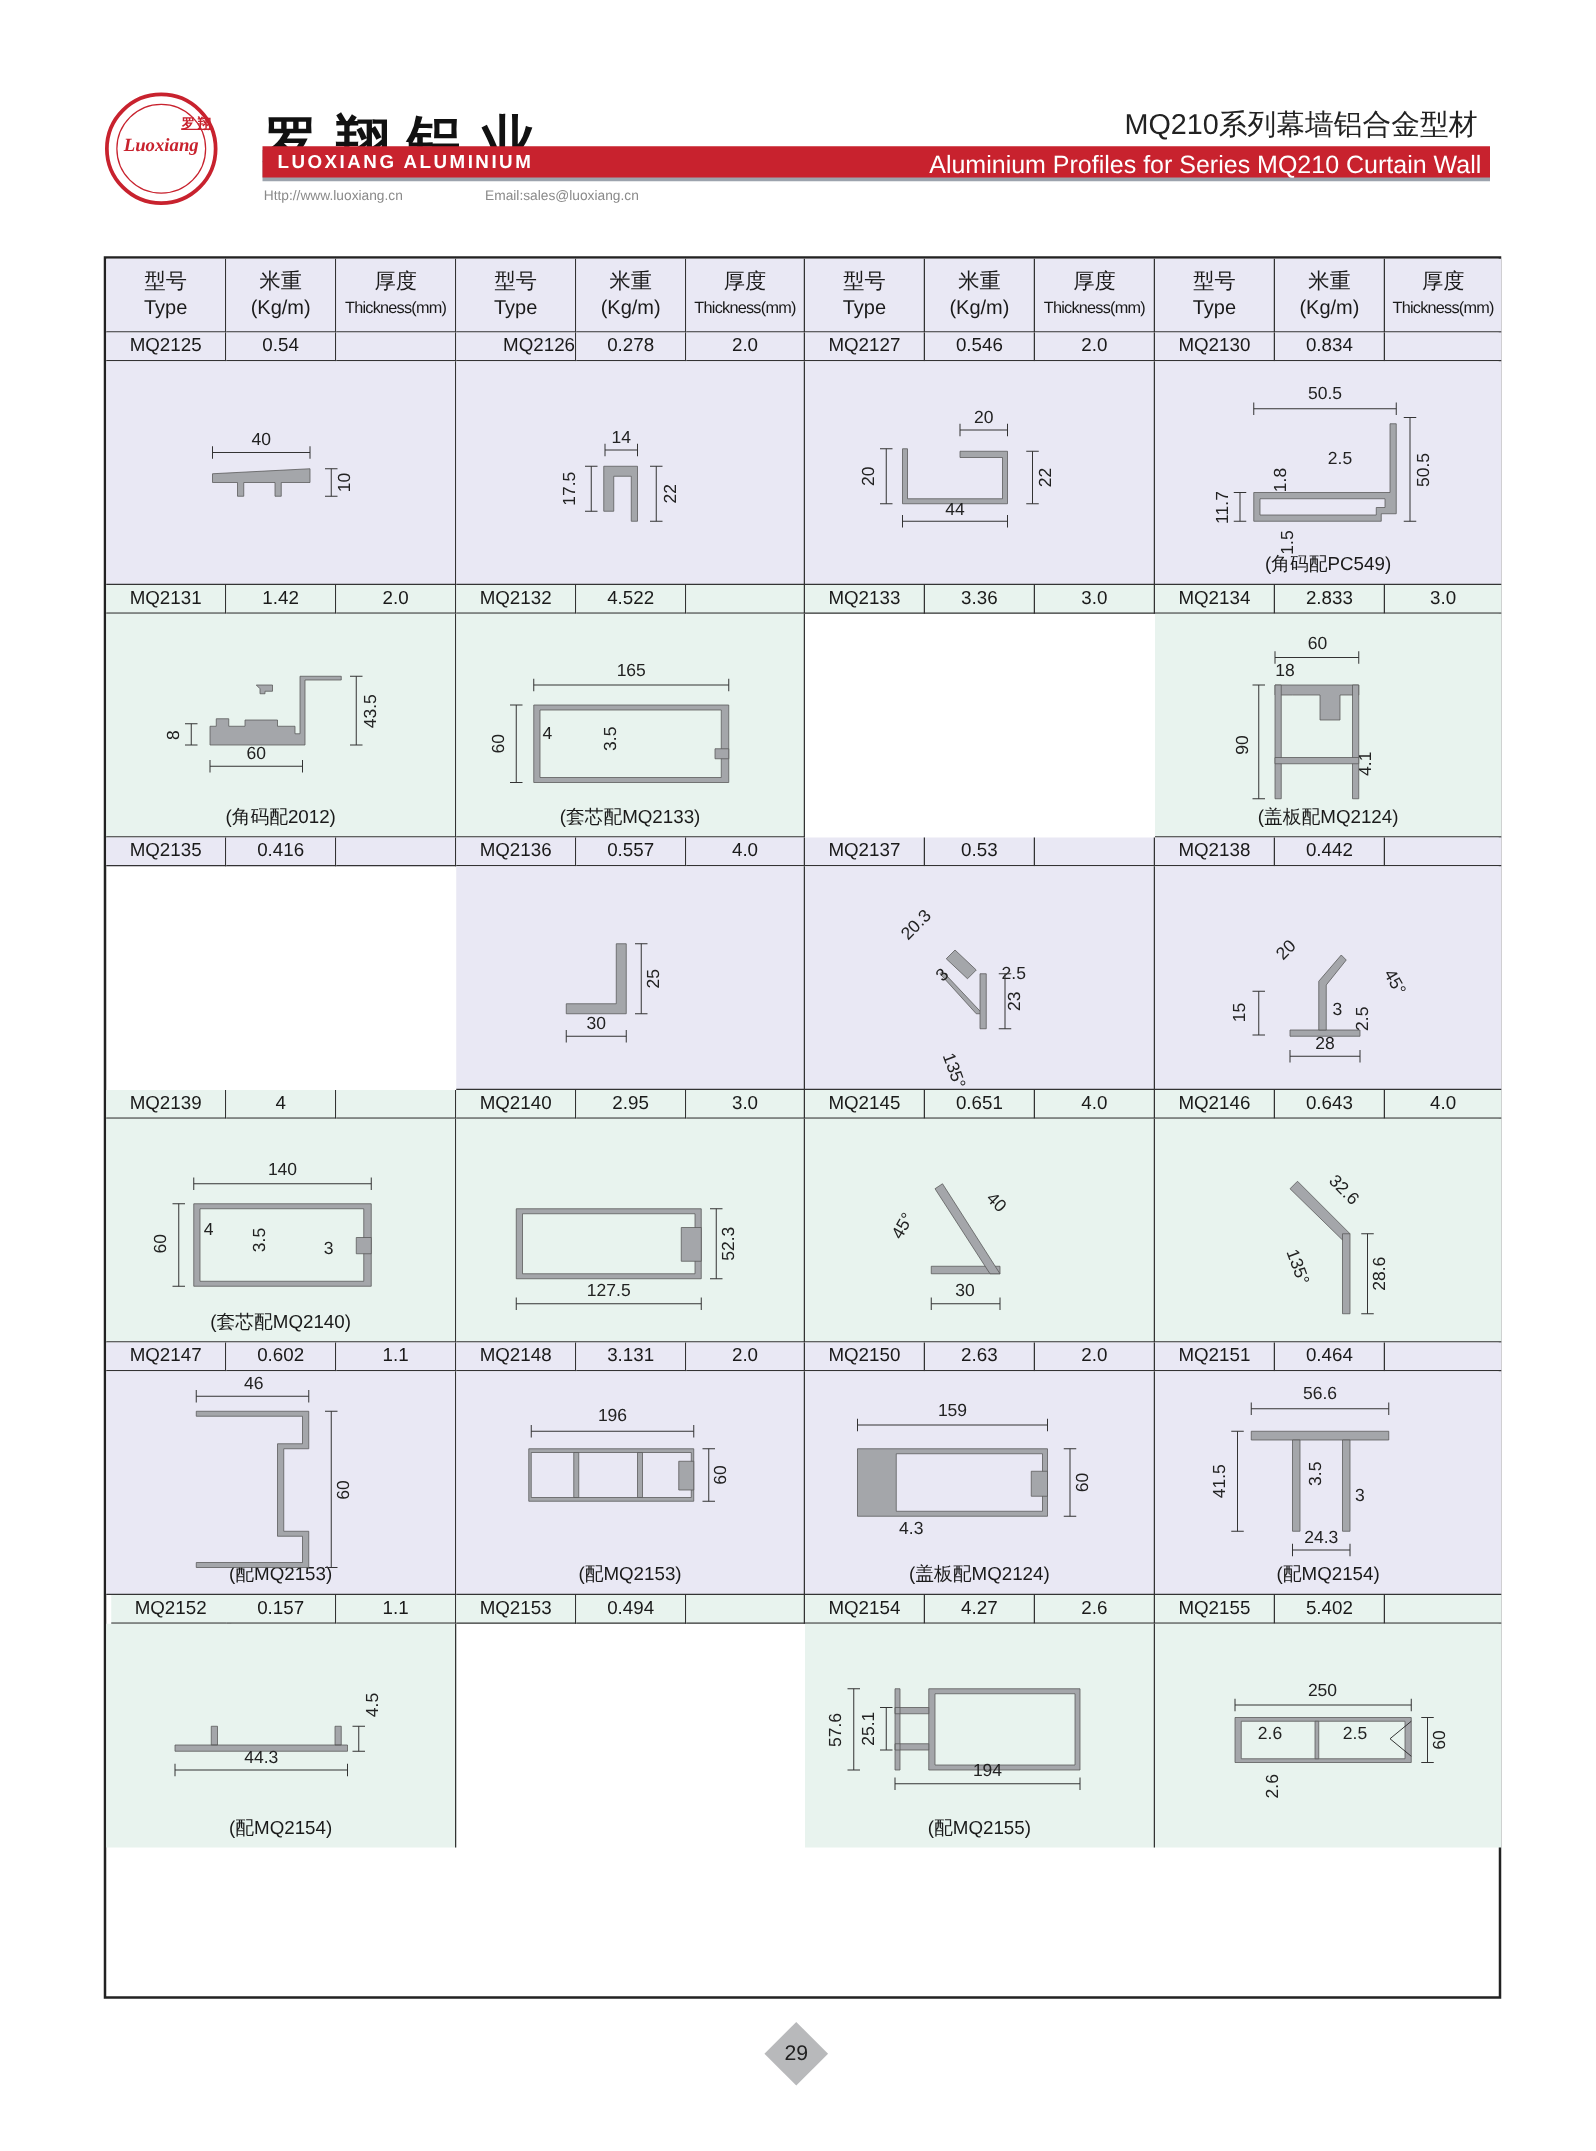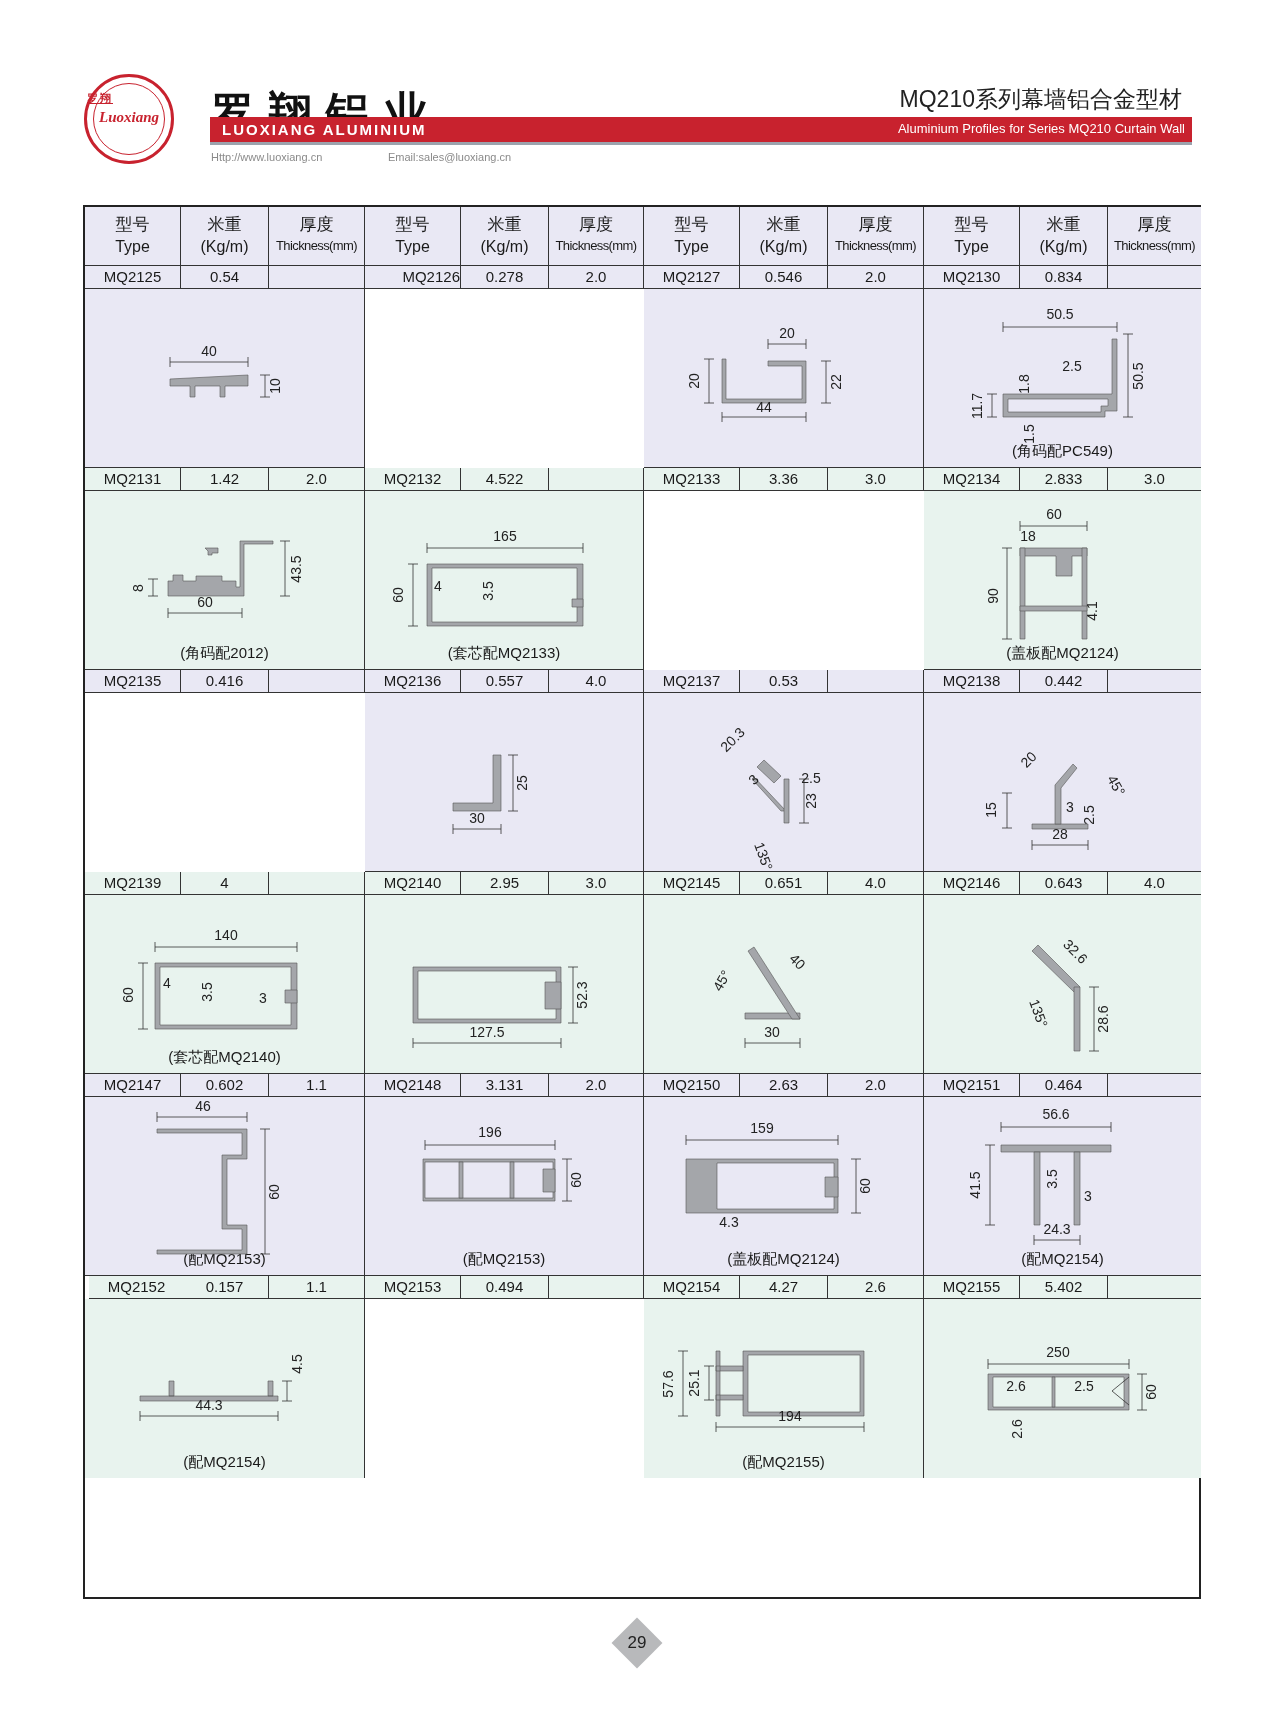--- a/index.html
+++ b/index.html
@@ -1,27 +1,27 @@
 <!DOCTYPE html>
 <html><head>
 <meta charset="utf-8">
 <style>
   html,body{margin:0;padding:0;background:#fff;}
   body{width:1277px;height:1721px;position:relative;font-family:"Liberation Sans","DejaVu Sans",sans-serif;color:#1a1a1a;overflow:hidden;}
   .abs{position:absolute;}
   
   .logo{left:84px;top:74px;width:90px;height:90px;border-radius:50%;border:3px solid #c8222e;box-sizing:border-box;background:#fff;}
   .logo-inner{left:6px;top:6px;width:72px;height:72px;border-radius:50%;border:1.5px solid #c8222e;box-sizing:border-box;}
-  .logo-cn{left:0;width:100%;top:14px;text-align:left;font-size:11px;color:#c8222e;font-weight:bold;letter-spacing:2px;text-decoration:underline;}
+  .logo-cn{left:0;width:100%;top:14px;text-align:right;font-size:11px;color:#c8222e;font-weight:bold;letter-spacing:2px;text-decoration:underline;}
   .logo-en{left:0;width:100%;top:32px;text-align:center;font-size:15px;color:#c8222e;font-family:"Liberation Serif",serif;font-style:italic;font-weight:bold;}
   .brand-cn{left:210px;top:84px;font-size:44px;font-weight:bold;letter-spacing:14px;color:#111;font-family:"DejaVu Sans",sans-serif;}
   .title-cn{right:95px;top:84px;font-size:23px;color:#222;text-align:right;}
   .redbar{left:210px;top:117px;width:982px;height:25px;background:#c8222e;box-shadow:0 3px 0 #9ca3ad;}
   .brand-en{left:222px;top:121px;font-size:15px;font-weight:bold;color:#fff;letter-spacing:2px;}
-  .title-en{right:92px;top:121px;font-size:13px;color:#fff;}
+  .title-en{right:92px;top:121px;font-size:20px;color:#fff;}
   .web{left:211px;top:151px;font-size:11px;color:#8a8a8a;}
   .email{left:388px;top:151px;font-size:11px;color:#8a8a8a;}
   
   .tbl{left:83px;top:205px;width:1118px;height:1394px;border:2px solid #222;box-sizing:border-box;}
   .cell{position:absolute;box-sizing:border-box;border-right:1px solid #333;border-bottom:1px solid #333;text-align:center;font-size:15px;}
   .hdr{background:#e9e8f4;}
   .hdr .cn{display:block;font-size:17px;margin-top:6px;}
   .hdr .en{display:block;font-size:16px;margin-top:2px;}
   .hdr .en.th{font-size:13px;letter-spacing:-0.6px;}
   .lav{background:#e9e8f4;}
@@ -110,20 +110,35 @@
         <path d="M85 68v10M163 68v10" class="dl"></path>
         <text x="124" y="67" class="dim" text-anchor="middle">40</text>
         <path d="M180 86V108" class="dl"></path>
         <path d="M175 86h10M175 108h10" class="dl"></path>
         <text x="195" y="97" class="dim" text-anchor="middle" transform="rotate(-90 195 97)">10</text>
       </svg>
     </div>
     <div class="cell lav" style="left: 280px; top: 59px; width: 96px; height: 23px; line-height: 22px; text-align: right;">MQ2126</div>
     <div class="cell lav" style="left: 376px; top: 59px; width: 88px; height: 23px; line-height: 22px;">0.278</div>
     <div class="cell lav" style="left: 464px; top: 59px; width: 95px; height: 23px; line-height: 22px;">2.0</div>
+    <div class="cell lav" style="left: 280px; top: 82px; width: 279px; height: 179px;">
+      <div class="note" style="left: 0px; width: 100%; text-align: center; bottom: 6px;"></div>
+      <svg width="278" height="178" style="left: 0px; top: 0px;">
+        <path d="M118 84 H145 V128 H140 V92 H126 V120 H118Z" class="prof"></path>
+        <path d="M119 71H145" class="dl"></path>
+        <path d="M119 66v10M145 66v10" class="dl"></path>
+        <text x="132" y="65" class="dim" text-anchor="middle">14</text>
+        <path d="M108 84V120" class="dl"></path>
+        <path d="M103 84h10M103 120h10" class="dl"></path>
+        <text x="95" y="102" class="dim" text-anchor="middle" transform="rotate(-90 95 102)">17.5</text>
+        <path d="M160 84V128" class="dl"></path>
+        <path d="M155 84h10M155 128h10" class="dl"></path>
+        <text x="176" y="106" class="dim" text-anchor="middle" transform="rotate(-90 176 106)">22</text>
+      </svg>
+    </div>
     <div class="cell lav" style="left: 559px; top: 59px; width: 96px; height: 23px; line-height: 22px;">MQ2127</div>
     <div class="cell lav" style="left: 655px; top: 59px; width: 88px; height: 23px; line-height: 22px;">0.546</div>
     <div class="cell lav" style="left: 743px; top: 59px; width: 96px; height: 23px; line-height: 22px;">2.0</div>
     <div class="cell lav" style="left: 559px; top: 82px; width: 280px; height: 179px;">
       <div class="note" style="left: 0px; width: 100%; text-align: center; bottom: 6px;"></div>
       <svg width="279" height="178" style="left: 0px; top: 0px;">
         <path d="M78 70 H82 V110 H158 V77 H124 V72 H162 V114 H78Z" class="prof"></path>
         <path d="M124 55H162" class="dl"></path>
         <path d="M124 50v10M162 50v10" class="dl"></path>
         <text x="143" y="49" class="dim" text-anchor="middle">20</text>

